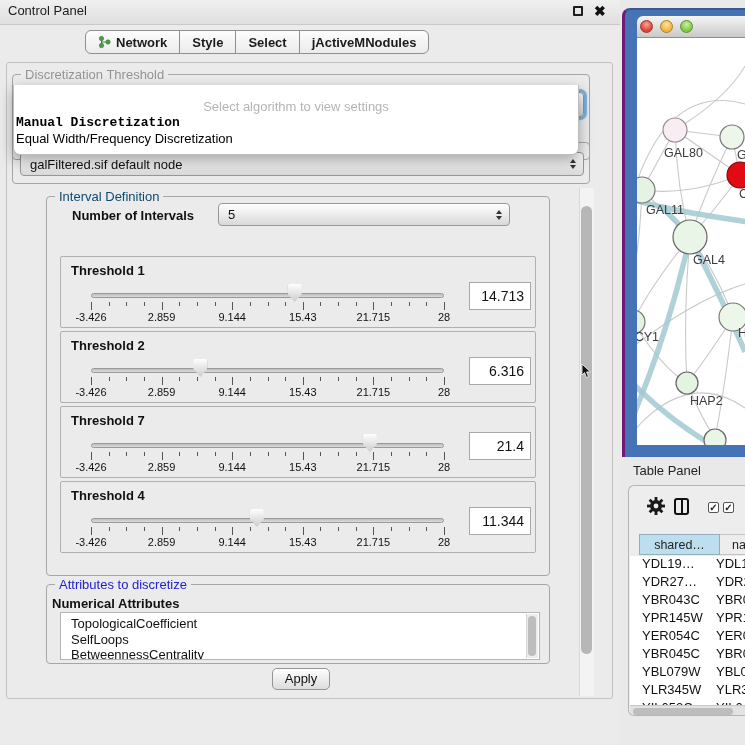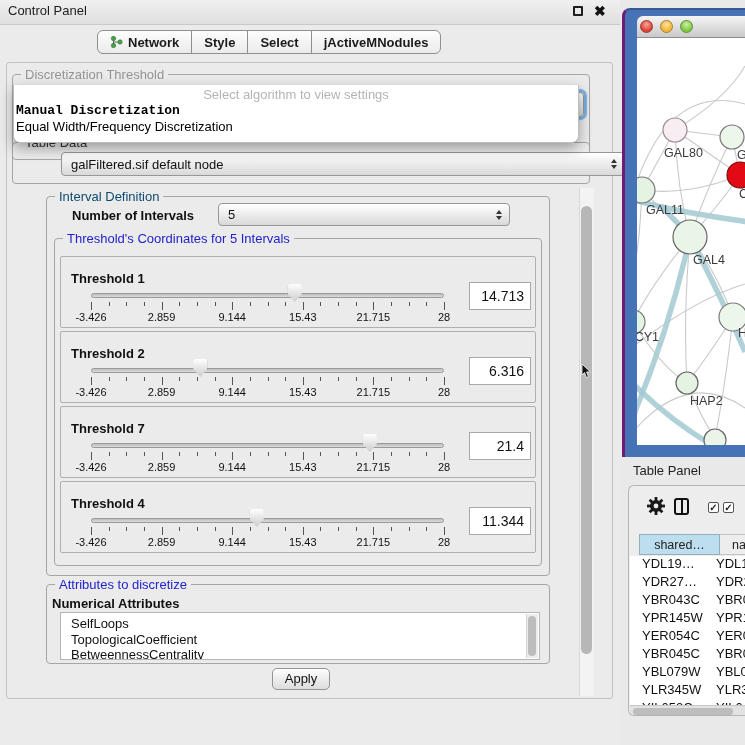--- a/index.html
+++ b/index.html
@@ -6,21 +6,21 @@
   html,body { width:745px; height:745px; }
   body { position:relative; font-family:"Liberation Sans",sans-serif; background:#e9e9e9; overflow:hidden; }
 
   
   .control-panel { position:absolute; left:0; top:0; width:620px; height:745px; background:#ebebeb; }
   .cp-titlebar { position:absolute; left:0; top:0; width:620px; height:25px; background:linear-gradient(#f0f0f0,#dfdfdf); border-bottom:1px solid #c9c9c9; }
   .cp-title { position:absolute; left:8px; top:3px; font-size:13px; color:#1c1c1c; }
   .float-btn { position:absolute; left:573px; top:6px; width:10px; height:10px; border:2px solid #1e1e1e; border-radius:1px; background:transparent; }
   .close-btn { position:absolute; left:594px; top:2px; font-size:14px; font-weight:bold; color:#111; line-height:18px; }
 
-  .seg-tabs { position:absolute; display:flex; height:24px;margin-left:12px; }
+  .seg-tabs { position:absolute; display:flex; height:24px; }
   .top-tabs { left:85px; top:30px; }
   .bottom-tabs { left:143px; top:703px; height:22px; }
   .tab { font-size:13px; font-weight:bold; color:#1b1b1b; background:linear-gradient(#fdfdfd,#ebebeb); border:1px solid #8f8f8f; padding:0 12px; display:flex; align-items:center; gap:5px; margin-left:-1px; white-space:nowrap; }
   .tab.first { border-radius:6px 0 0 6px; margin-left:0; }
   .tab.last { border-radius:0 6px 6px 0; }
   .tab.selected { background:#6f6f6f; color:#dedede; border-color:#606060; }
 
   .outer-panel { position:absolute; left:6px; top:62px; width:607px; height:637px; border:1px solid #c2c2c2; border-radius:3px; }
 
   .group { position:absolute; border:1px solid #a6a6a6; border-radius:4px; }
@@ -35,32 +35,32 @@
   .thr-group   { left:54px; top:238px; width:488px; height:328px; }
   .lbl-blue    { color:#2222cc; }
   .attr-group  { left:46px; top:584px; width:504px; height:80px; }
 
   .combo { position:absolute; background:linear-gradient(#ffffff,#d9d9d9); border:1px solid #979797; border-radius:4px; font-size:13px; color:#111; display:flex; align-items:center; padding:0 22px 0 9px; }
   .combo .val { overflow:hidden; white-space:nowrap; }
   .stepper { position:absolute; right:7px; top:50%; transform:translateY(-50%); display:flex; flex-direction:column; gap:2px; }
   .arr-up   { width:0; height:0; border:3.5px solid transparent; border-bottom:4.5px solid #333; border-top:none; }
   .arr-down { width:0; height:0; border:3.5px solid transparent; border-top:4.5px solid #333; border-bottom:none; }
   .alg-combo { left:20px; top:92px; width:564px; height:25px; box-shadow:0 0 1px 3px rgba(100,165,222,.85); }
-  .td-combo  { left:20px; top:152px; width:564px; height:24px;margin-left:41px; }
+  .td-combo  { left:20px; top:152px; width:564px; height:24px; }
   .noi-combo { left:218px; top:203px; width:292px; height:23px; }
   .noi-label { position:absolute; left:72px; top:208px; font-size:13px; font-weight:bold; color:#111; }
 
-  .popup { position:absolute; left:13px; top:85px; width:566px; background:#fff; border:1px solid #bdbdbd; border-top:none; border-radius:0 0 7px 7px; box-shadow:0 5px 14px rgba(0,0,0,.35); z-index:40; padding:2px 0 7px 0; }
+  .popup { position:absolute; left:13px; top:85px; width:566px; background:#fff; border:1px solid #bdbdbd; border-top:none; border-radius:0 0 7px 7px; box-shadow:0 5px 14px rgba(0,0,0,.35); z-index:40; padding:14px 0 7px 0; }
   .popup-prompt { text-align:center; color:#b4b4b4; font-size:13px; height:16px; line-height:16px; }
   .popup-item { font-size:13px; color:#000; height:16px; line-height:16px; padding-left:2px; }
   .popup-item.bold { font-weight:bold;font-family:Liberation Mono, monospace; }
 
   
   .thr-box { position:absolute; left:60px; width:476px; height:72px; border:1px solid #b0b0b0; border-radius:2px; }
-  .thr-label { position:absolute; left:10px; top:14px; font-size:13px; font-weight:bold; color:#111; }
+  .thr-label { position:absolute; left:10px; top:6px; font-size:13px; font-weight:bold; color:#111; }
   .thr-track { position:absolute; left:30px; top:36px; width:353px; height:5px; background:linear-gradient(#bdbdbd,#dcdcdc); border:1px solid #9a9a9a; border-radius:3px; }
   .thr-thumb { position:absolute; top:27px; width:14px; height:18px; background:linear-gradient(#fefefe,#cccccc); clip-path:polygon(10% 0,90% 0,100% 12%,100% 55%,50% 100%,0 55%,0 12%); filter:drop-shadow(0 0 1px #7c7c7c); }
   .thr-ticks { position:absolute; left:30px; top:45px; width:353px; height:9px; }
   .tick { position:absolute; width:1px; background:#555; top:0; }
   .tick.minor { height:4px; }
   .tick.major { height:8px; }
   .thr-ticklabels { position:absolute; left:30px; top:54px; width:353px; height:13px; }
   .ticklabel { position:absolute; transform:translateX(-50%); font-size:11px; color:#111; white-space:nowrap; }
   .thr-value { position:absolute; left:408px; top:25px; width:62px; height:28px; border:1px solid #a8a8a8; background:#fff; font-size:14px; color:#111; text-align:right; padding-right:6px; font-family:"Liberation Sans",sans-serif; }
 
@@ -170,23 +170,20 @@
   <div class="group interval-group">
     <span class="group-label lbl-green">Interval Definition</span>
   </div>
   <span class="noi-label">Number of Intervals</span>
   <div class="combo noi-combo">
     <span class="val">5</span>
     <span class="stepper">
         <span class="arr-up"></span>
         <span class="arr-down"></span>
       </span>
-  </div>
-  <div class="group thr-group">
-    <span class="group-label lbl-blue">Threshold's Coordinates for 5 Intervals</span>
   </div>
   <div id="thresholds">
       <div class="thr-box" style="top: 256px;">
         <span class="thr-label">Threshold 1</span>
         <div class="thr-track"></div>
         <div class="thr-ticks">
           <div class="tick major" style="left: 0%;"></div>
           <div class="tick minor" style="left: 5%;"></div>
           <div class="tick minor" style="left: 10%;"></div>
           <div class="tick minor" style="left: 15%;"></div>
@@ -330,22 +327,22 @@
         <div class="thr-thumb" style="left: 188.908px;"></div>
         <input class="thr-value" value="11.344" style="">
       </div>
     </div>
 
   <div class="group attr-group">
     <span class="group-label lbl-blue">Attributes to discretize</span>
   </div>
   <span class="attr-title">Numerical Attributes</span>
   <div class="attr-list" id="attr-list">
+      <div class="attr-item">TopologicalCoefficient</div>
       <div class="attr-item">SelfLoops</div>
-      <div class="attr-item">TopologicalCoefficient</div>
       <div class="attr-item">BetweennessCentrality</div>
     </div>
   <div class="attr-sb-track"></div>
   <div class="attr-sb-thumb"></div>
 
   <div class="v-sb-track"></div>
   <div class="v-sb-thumb"></div>
 
   <div class="apply-btn">Apply</div>
 

